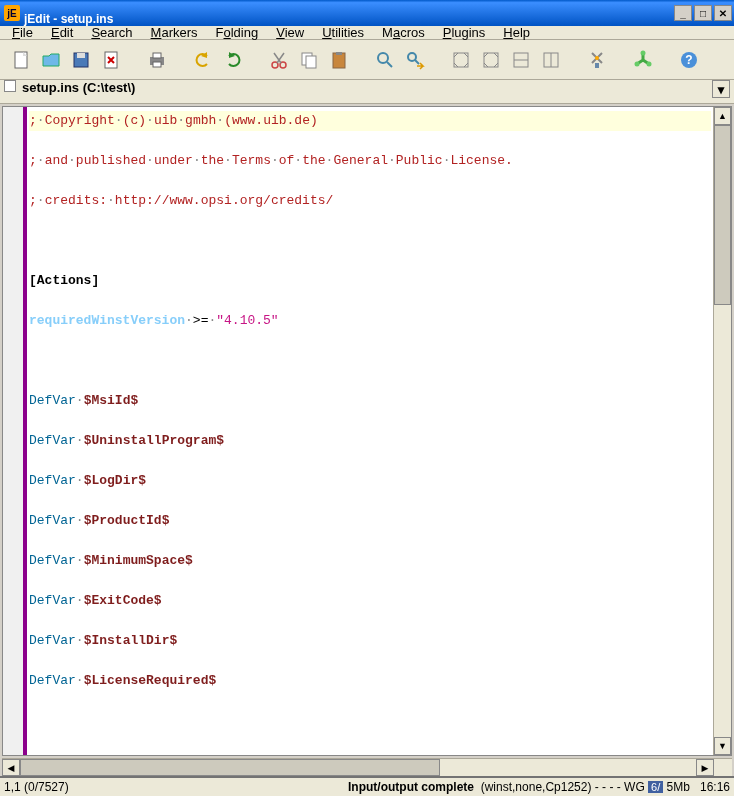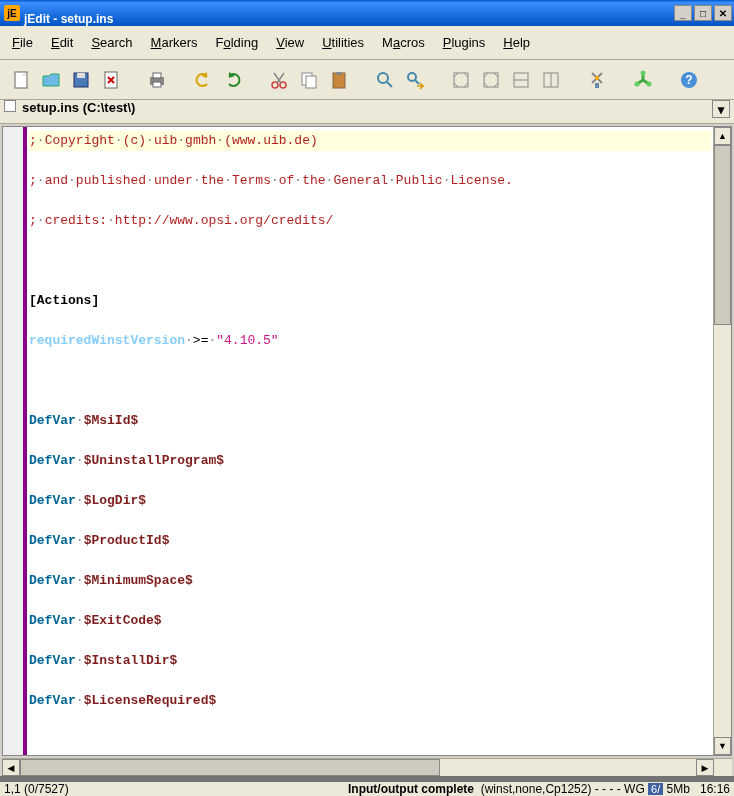--- a/index.html
+++ b/index.html
@@ -43,21 +43,21 @@
   border: 1px solid #888;
   display: flex;
   align-items: center;
   justify-content: center;
   font-size: 10px;
   color: #000;
   cursor: pointer;
 }
 .menubar {
   background: #ece9d8;
-  height: 34px;
+  height: 14px;
   display: flex;
   align-items: center;
   padding: 0 4px;
   border-bottom: 1px solid #aca899;
   gap: 2px;
 }
 .menu-item {
   padding: 2px 8px;
   font-size: 13px;
   cursor: pointer;
@@ -181,37 +181,37 @@
   background: #cdcabd;
   border: 1px solid #888;
 }
 .scroll-h .corner {
   width: 18px;
   background: #ece9d8;
 }
 .status {
   height: 20px;
   background: #ece9d8;
-  border-top: 6px solid #737373;
+  border-top: 2px solid #737373;
   display: flex;
   align-items: center;
   font-size: 12px;
   padding: 0 4px;
 }
 .status .pos { margin-right: auto; }
 .status .mem {
   display: inline-block;
   background: #4060a0;
   color: white;
   padding: 0 3px;
   font-size: 11px;
 }
 .c-comment { color: #b22222; }
 .c-string { color: #c71585; }
-.c-kw { color: #006494; font-weight: bold; text-align: right; }
+.c-kw { color: #006494; font-weight: normal; text-align: right; }
 .c-var { color: #7f1d1d; font-weight: bold; }
 .c-dot { color: #888; }
 .c-func { color: #87cefa; font-weight: bold; }
 .c-sec { color: #000; font-weight: bold; margin-top: 32px; }
 .line { display: block; }
 .line.hl { background: #ffffdd; }
 </style>
 </head>
 <body>
 

